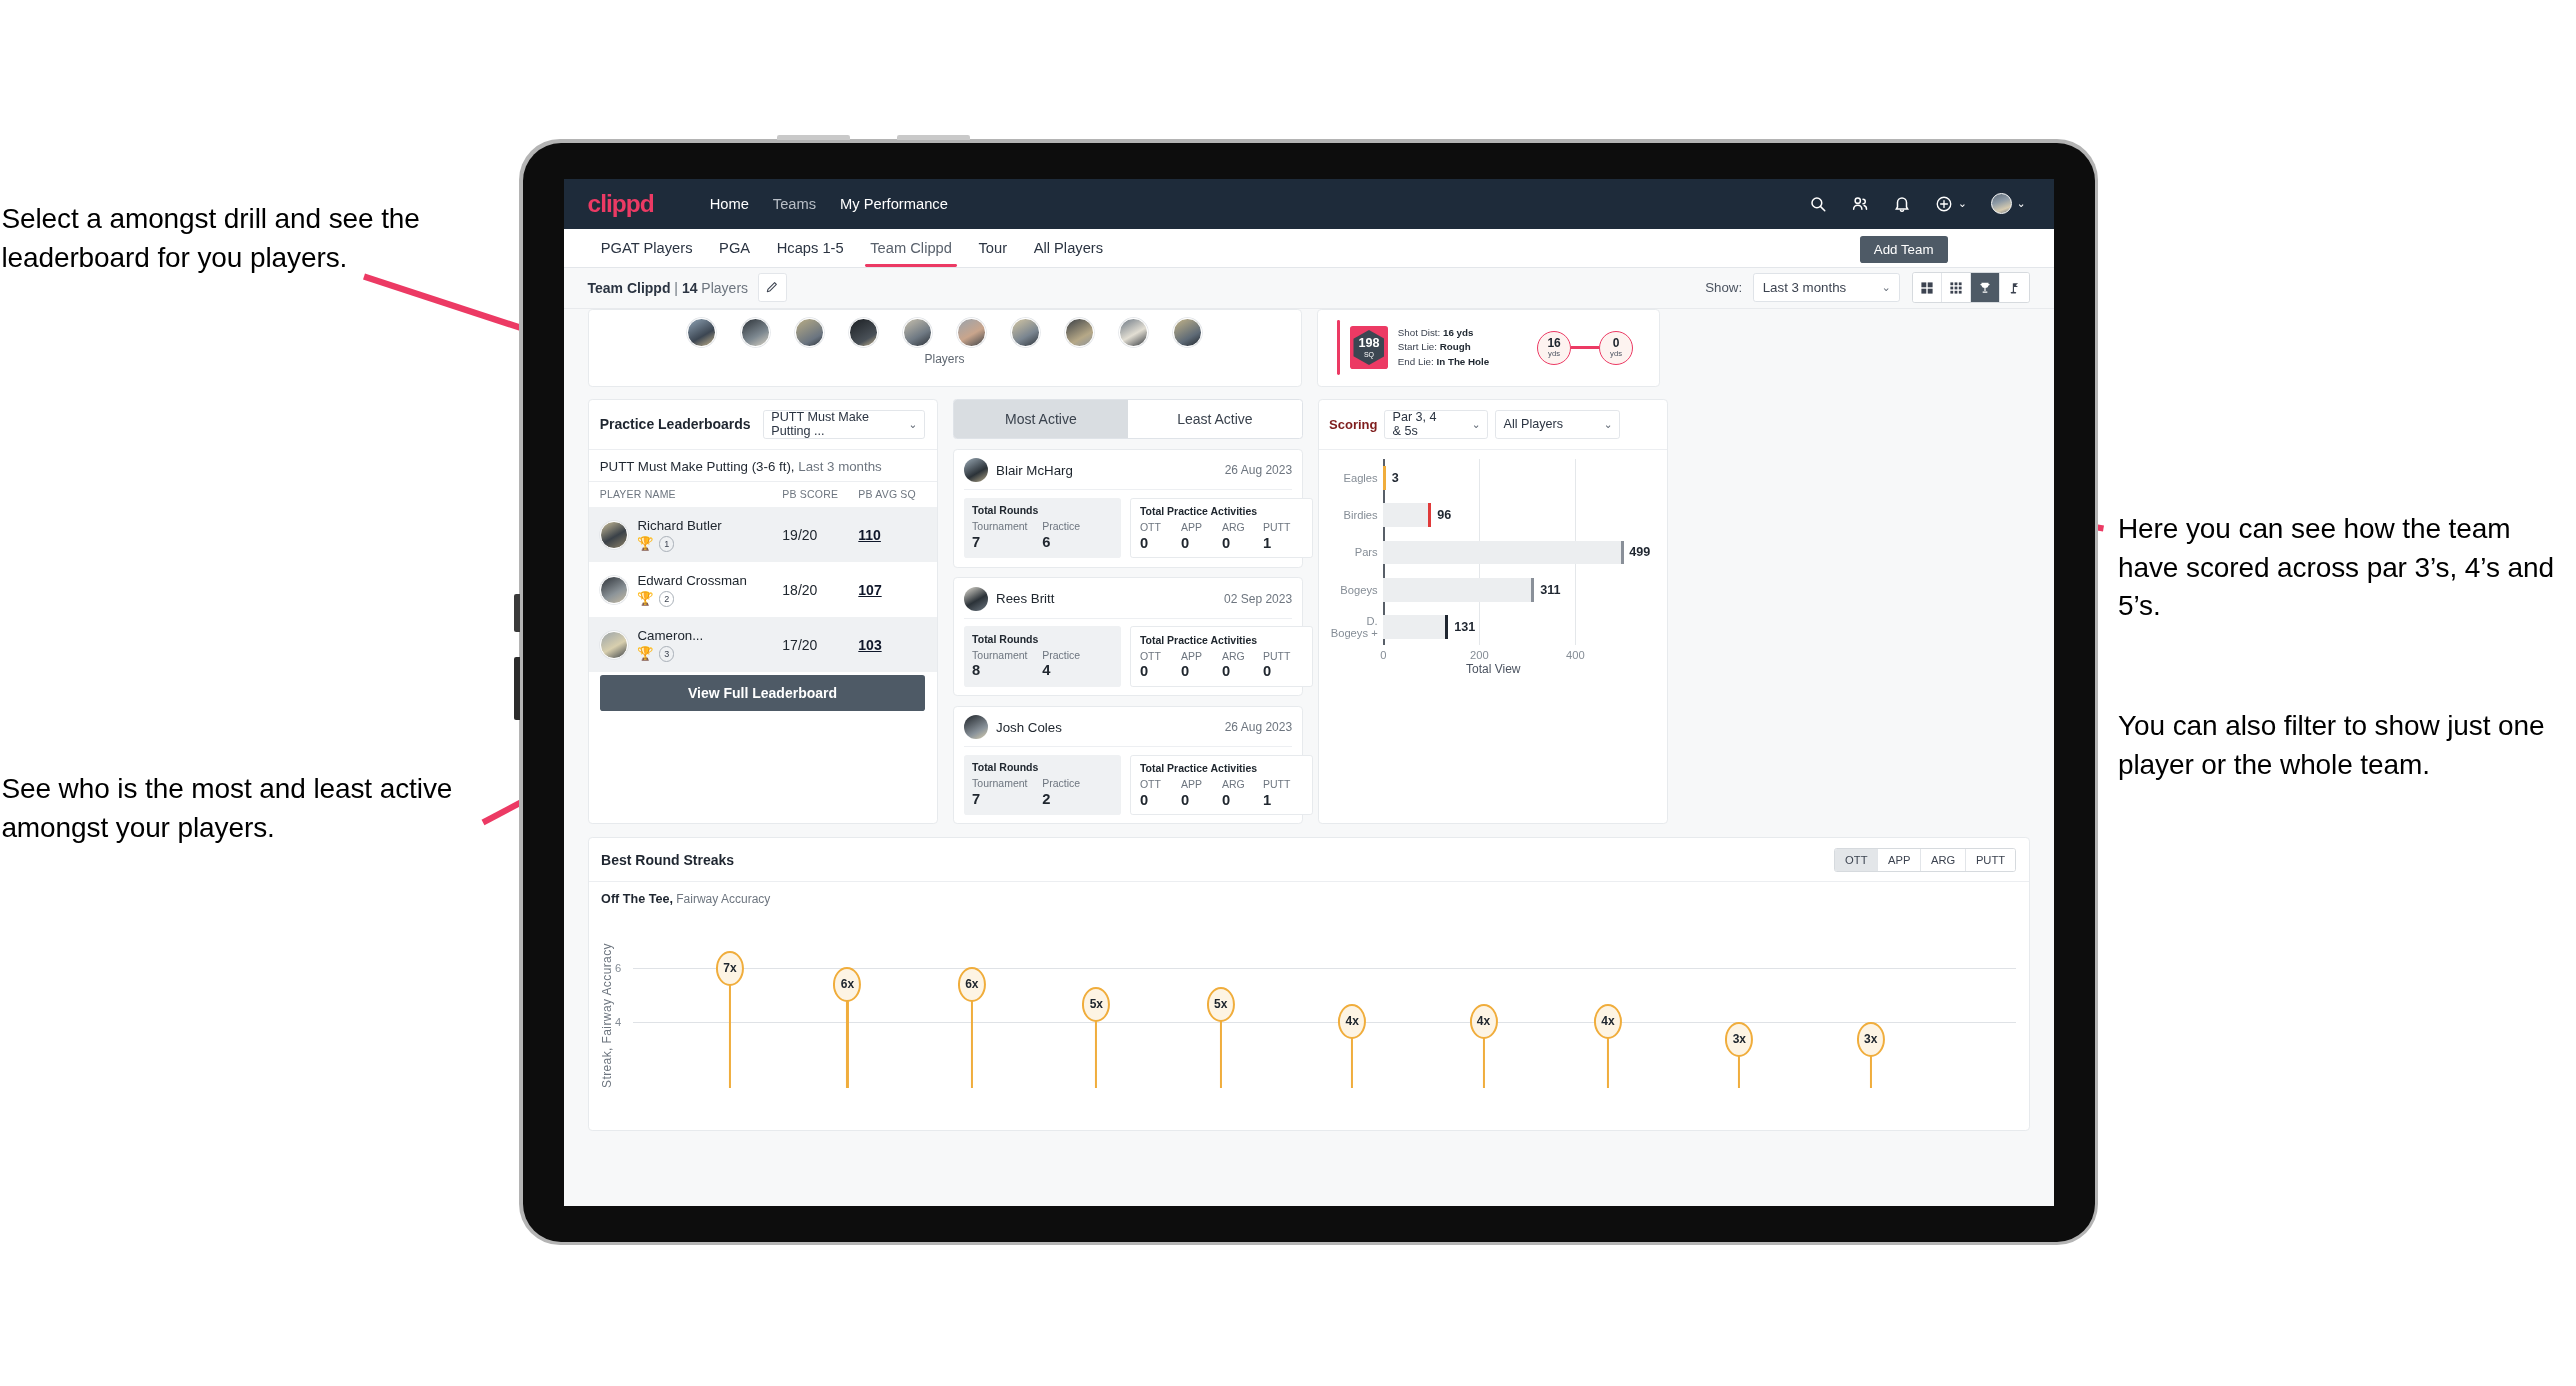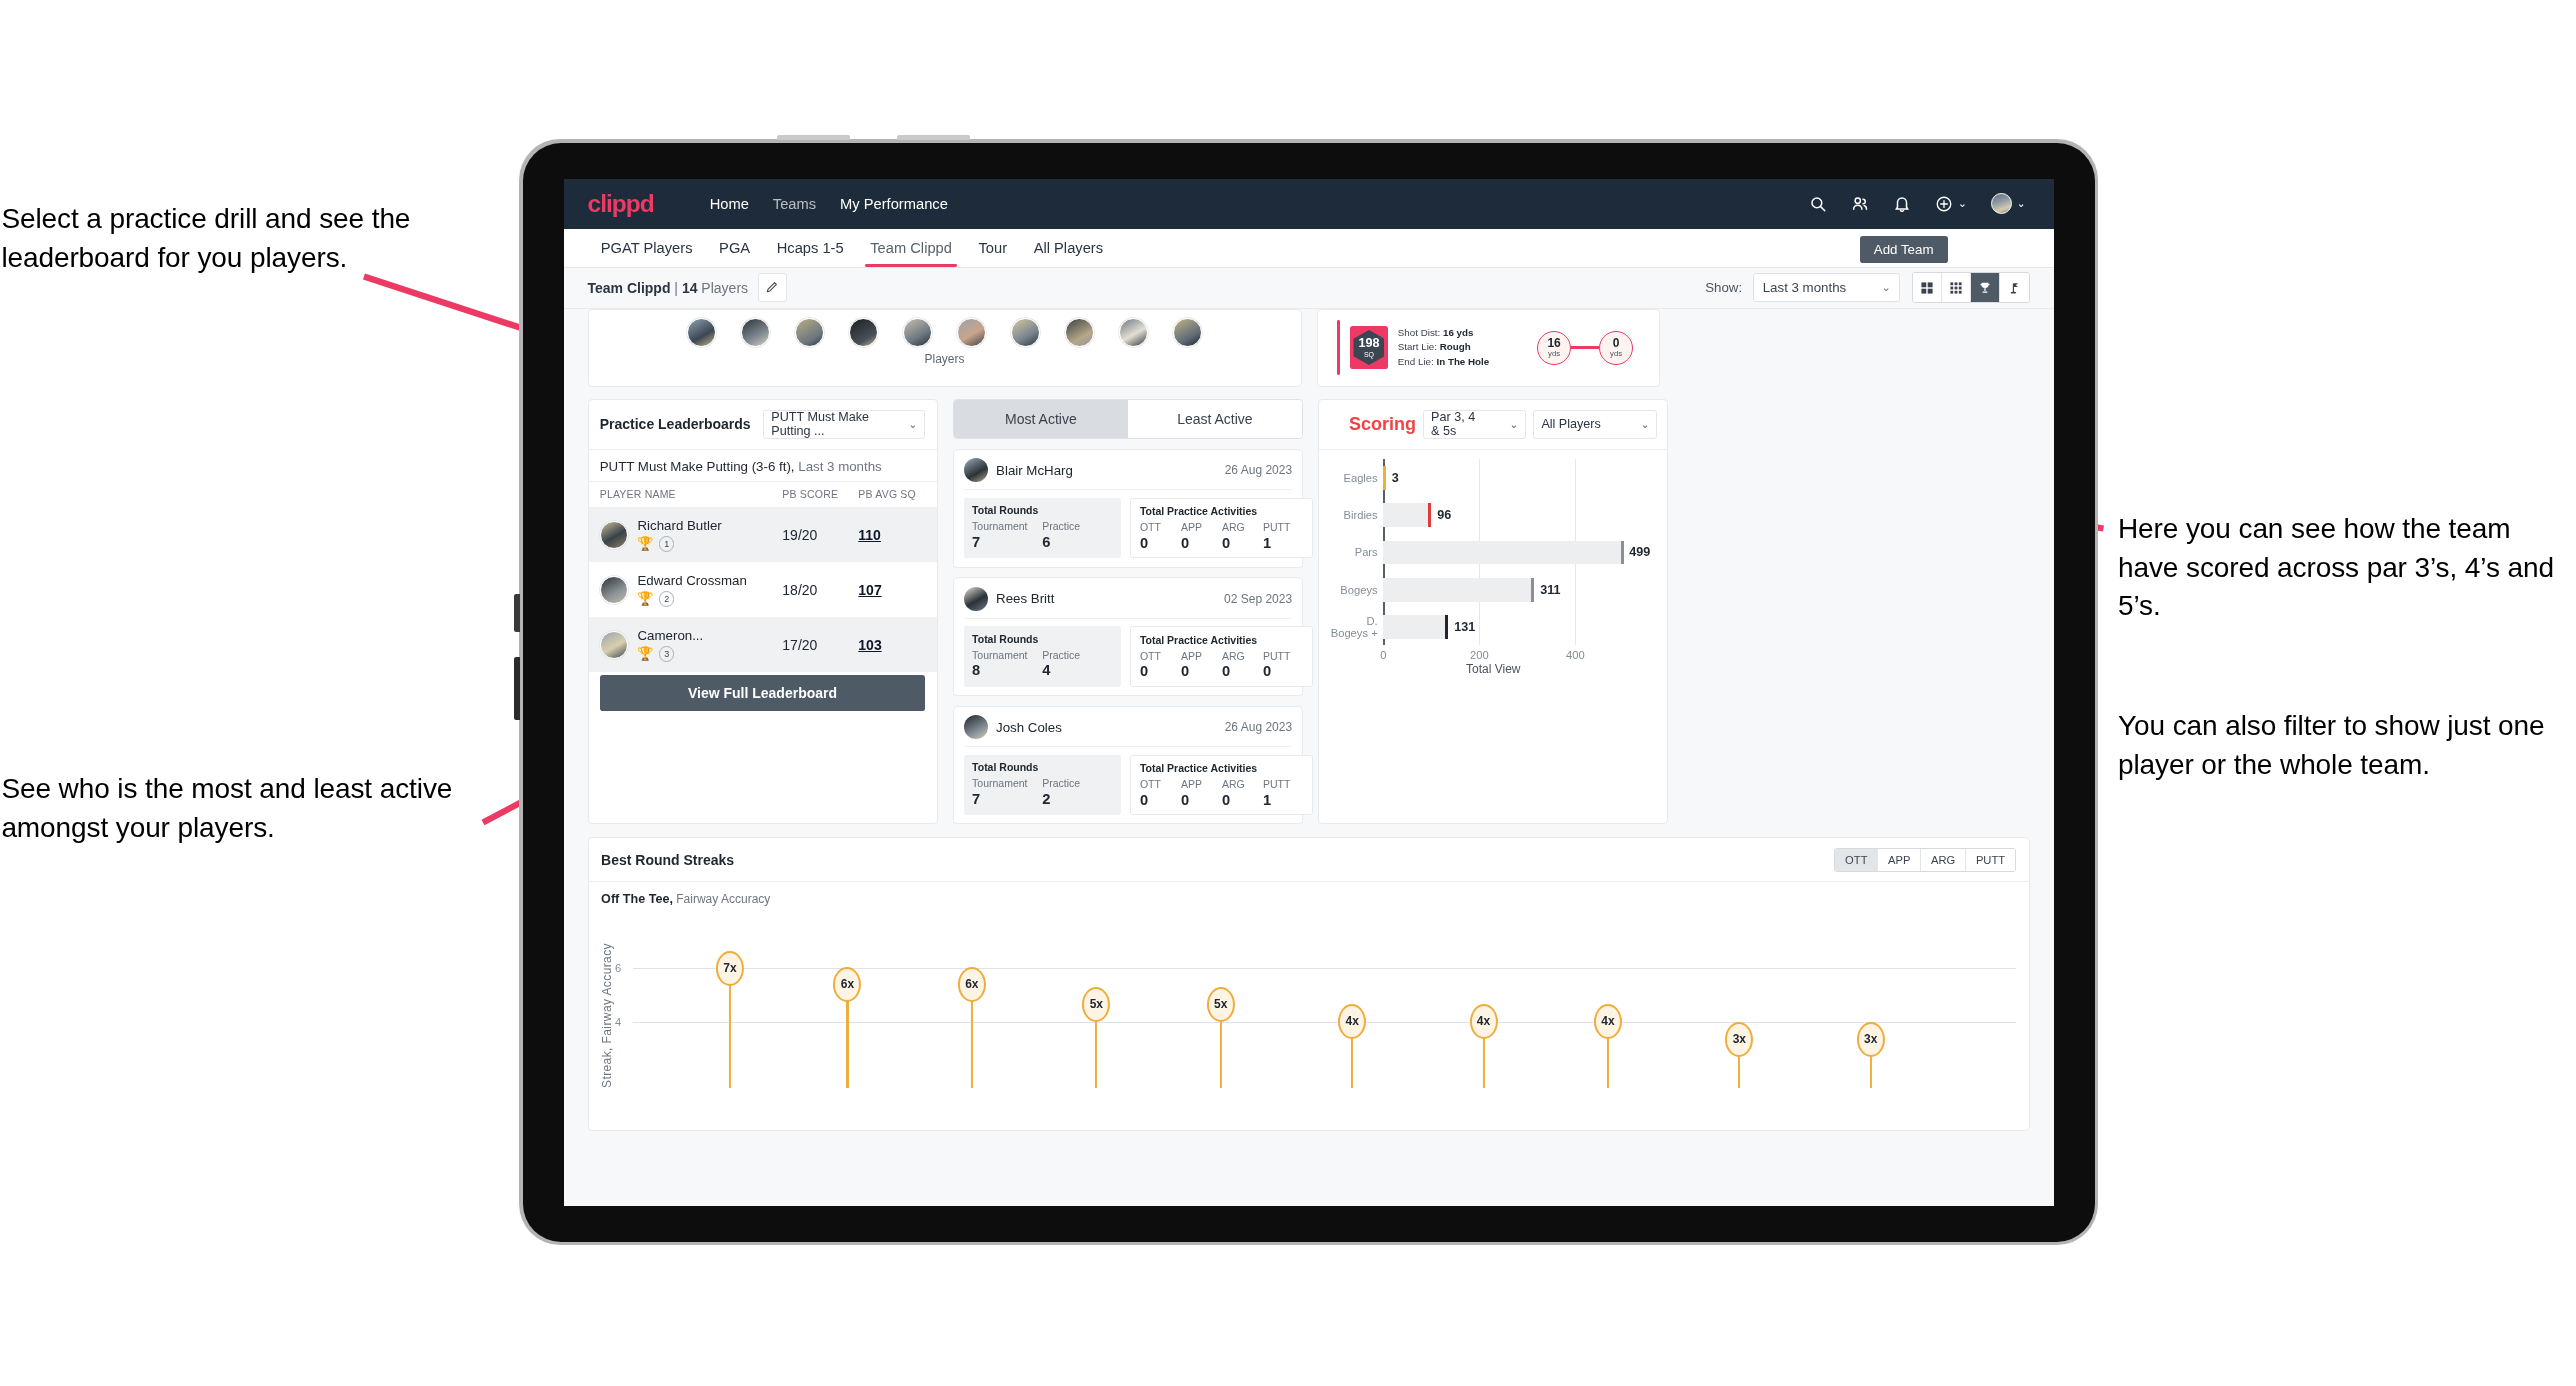--- a/index.html
+++ b/index.html
@@ -304,21 +304,21 @@
   .act-kv { display: flex; margin-top: 4.2px; }
   .act-kv .k { font-size: 10.5px; color: #6d757f; }
   .act-vals { display: flex; margin-top: 1.4px; }
   .act-vals .v { font-size: 14.7px; font-weight: 700; color: #20272f; }
   .w-rounds .k, .w-rounds .v { width: 78px; }
   .w-acts .k, .w-acts .v { width: 41px; }
 
   
   #scoring-card { width: 350px; }
   #sc-head { display: flex; align-items: center; padding: 9.8px 9.8px; gap: 7px; }
-  #sc-title { font-size: 18px; font-weight: 700; color: #ef4444; margin-left: 20px; }
+  #sc-title { font-size: 13px; font-weight: 700; color: #7f1d1d; }
   .sc-select {
     height: 29px; border: 0.7px solid #e3e6ea; border-radius: 2.8px; background: #ffffff;
     display: flex; align-items: center; padding: 0 7px; font-size: 12.6px; color: #2b3442; gap: 28px;
   }
   #sc-select-par { width: 104px; }
   #sc-select-players { width: 125px; }
   .sc-select .sel-caret { margin-left: auto; font-size: 10.5px; color: #626a76; }
   #sc-chart-wrap { border-top: 0.7px solid #eceef1; padding: 9.8px 7px 4.2px 7px; }
   #sc-chart { position: relative; height: 217px; }
   .sc-rows { position: absolute; left: 0; right: 0; top: 0; bottom: 31px; }
@@ -367,21 +367,21 @@
     width: 28px; height: 35px; border-radius: 50%;
     background: #fdf4e4; border: 2.1px solid #f0ad3c;
     display: flex; align-items: center; justify-content: center;
     font-size: 12px; font-weight: 700; color: #20272f;
     position: absolute; left: 50%; transform: translateX(-50%);
   }
 </style>
 </head>
 <body>
 
-<div class="callout" id="callout-1">Select a practice drill and see the leaderboard for you players.</div>
+<div class="callout" id="callout-1">Select a amongst drill and see the leaderboard for you players.</div>
 <div class="callout" id="callout-2">See who is the most and least active amongst your players.</div>
 <div class="callout" id="callout-3">Here you can see how the team have scored across par 3’s, 4’s and 5’s.</div>
 <div class="callout" id="callout-4">You can also filter to show just one player or the whole team.</div>
 
 <svg class="arrow-svg" viewBox="0 0 3680 1980">
   <defs>
     <marker id="ah" markerWidth="9" markerHeight="9" refX="6" refY="4.5" orient="auto">
       <path d="M0,0 L9,4.5 L0,9 z" fill="#ec3a64"></path>
     </marker>
   </defs>

